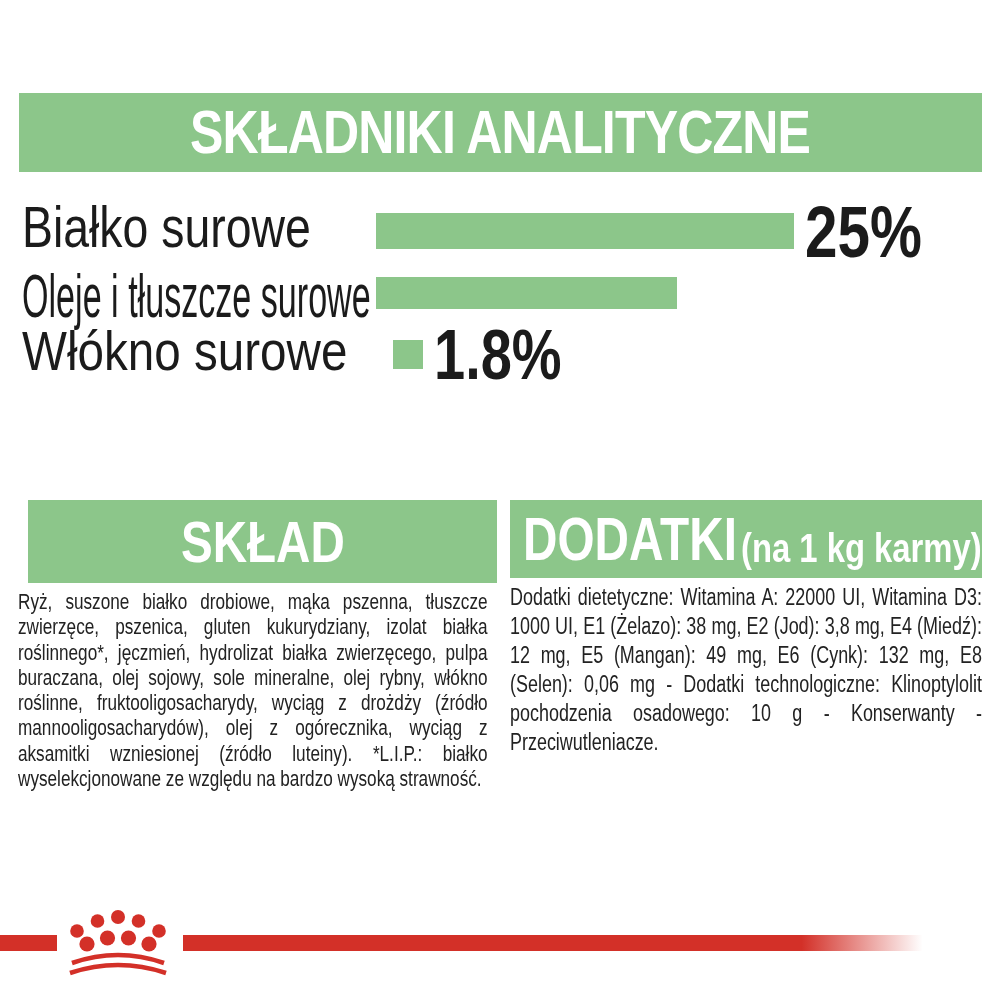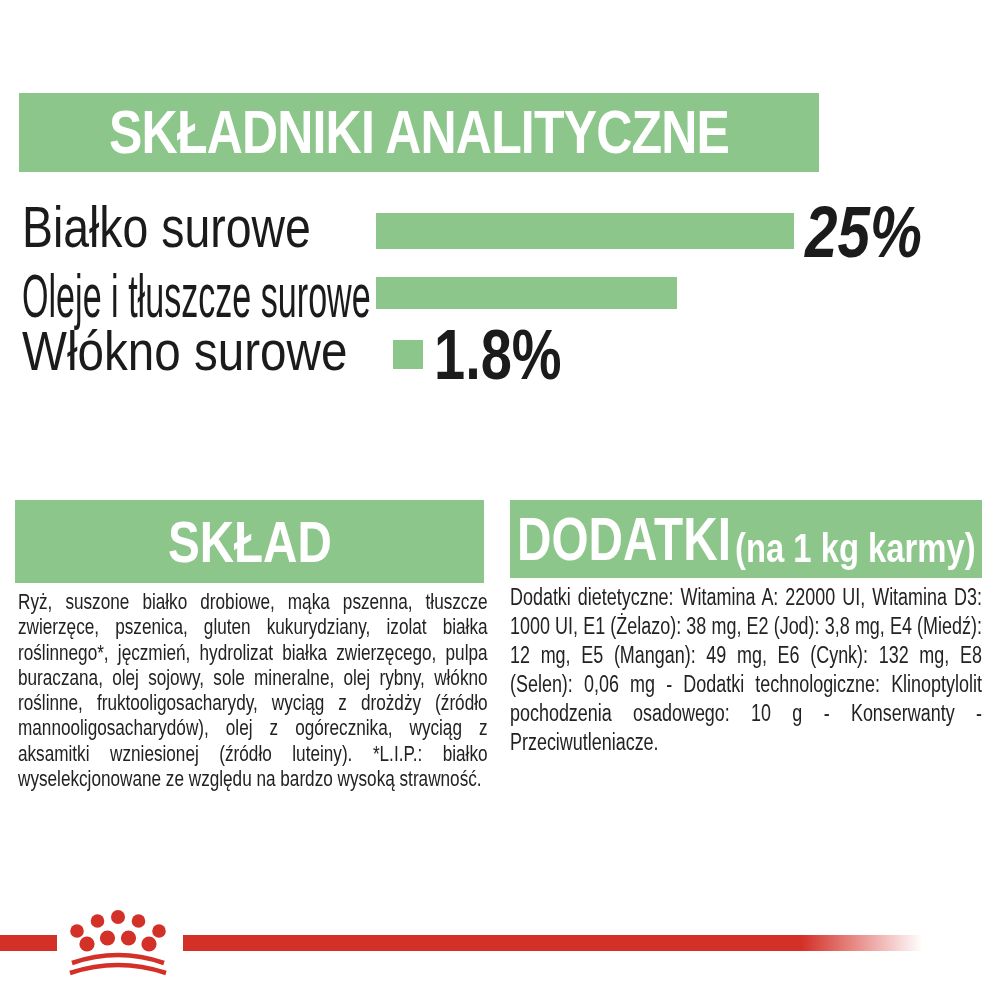--- a/index.html
+++ b/index.html
@@ -13,21 +13,21 @@
   body{font-family:"Liberation Sans", sans-serif;}
   .canvas{
     position:relative;
     width:1000px;height:1000px;
     background:#ffffff;
     overflow:hidden;
   }
 
   
   .header-bar{
-    position:absolute;left:19px;top:93px;width:800px;height:79px;
+    position:absolute;left:19px;top:93px;width:963px;height:79px;
     background:var(--green);
     display:flex;align-items:center;justify-content:center;
   }
   .header-title{
     color:#ffffff;font-weight:bold;font-size:61px;line-height:1;
     letter-spacing:-1px;white-space:nowrap;
     transform:scaleX(0.82);
   }
 
   
@@ -48,36 +48,36 @@
     display:flex;align-items:center;gap:11px;
   }
   .area1{top:213px;height:36px;}
   .area2{top:277px;height:32px;}
   .area3{top:340px;height:29px;padding-left:17px;}
   .bar{height:100%;background:var(--green);flex:0 0 auto;}
   .bar-value{
     color:var(--ink);font-weight:bold;line-height:1;white-space:nowrap;
   }
   .bar-value > span{display:inline-block;transform-origin:left center;transform:scaleX(0.80);}
-  .area1 .bar-value{font-size:73px;font-style:italic;}
+  .area1 .bar-value{font-size:73px;}
   .area2 .bar-value{font-size:70px;}
   .area3 .bar-value{font-size:70px;}
 
   
   .green-box{
     position:absolute;background:var(--green);color:#ffffff;
   }
-  .sklad-box{left:15px;top:500px;width:469px;height:83px;
+  .sklad-box{left:28px;top:500px;width:469px;height:83px;
     display:flex;align-items:center;justify-content:center;}
   .sklad-title{
     font-weight:bold;font-size:58px;line-height:1;white-space:nowrap;
     transform:scaleX(0.82);
   }
   .dodatki-box{left:510px;top:500px;width:472px;height:78px;
-    display:flex;align-items:flex-start;padding-left:7px;}
+    display:flex;align-items:flex-start;padding-left:13px;}
   .dodatki-title-wrap{width:218px;height:62px;margin-top:8px;overflow:visible;}
   .dodatki-title{
     display:inline-block;font-weight:bold;font-size:62px;line-height:1;
     white-space:nowrap;transform:scaleX(0.77);transform-origin:left top;
   }
   .dodatki-subtitle-wrap{width:229px;margin-top:28px;overflow:visible;}
   .dodatki-subtitle{
     display:inline-block;font-weight:bold;font-size:40px;line-height:1;
     white-space:nowrap;transform:scaleX(0.82);transform-origin:left top;
   }

